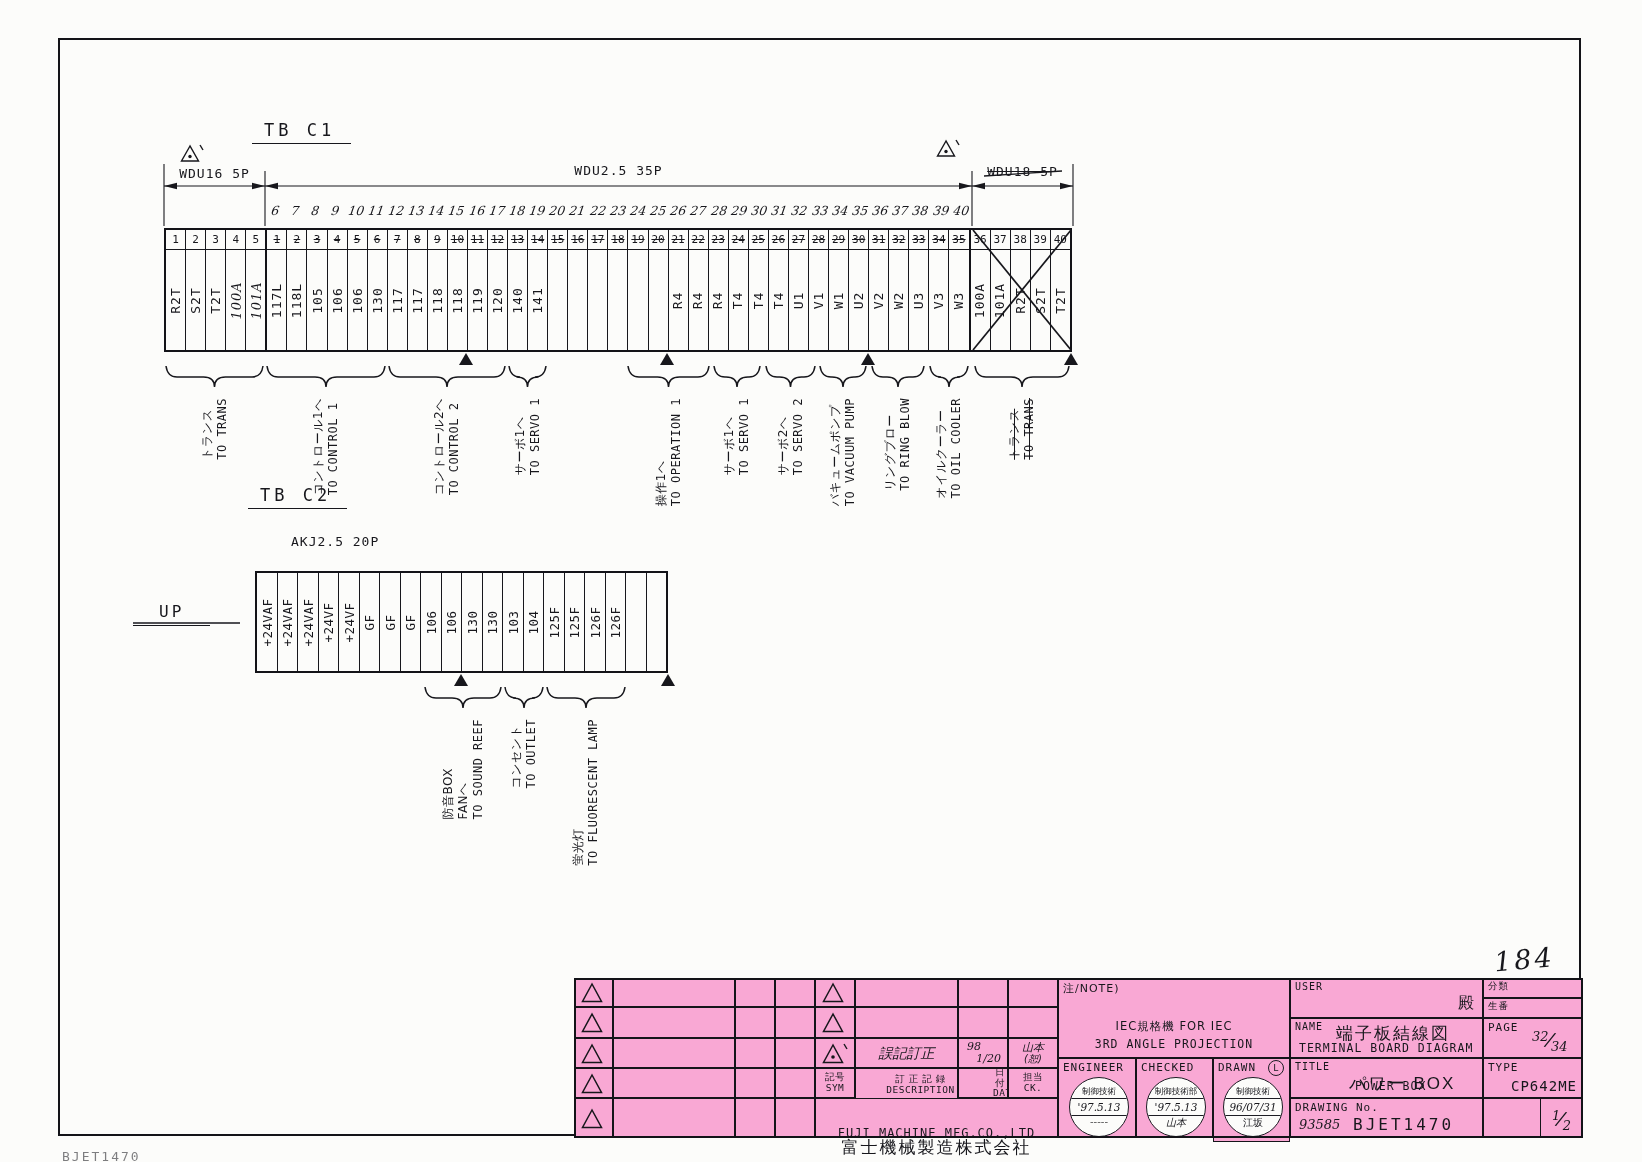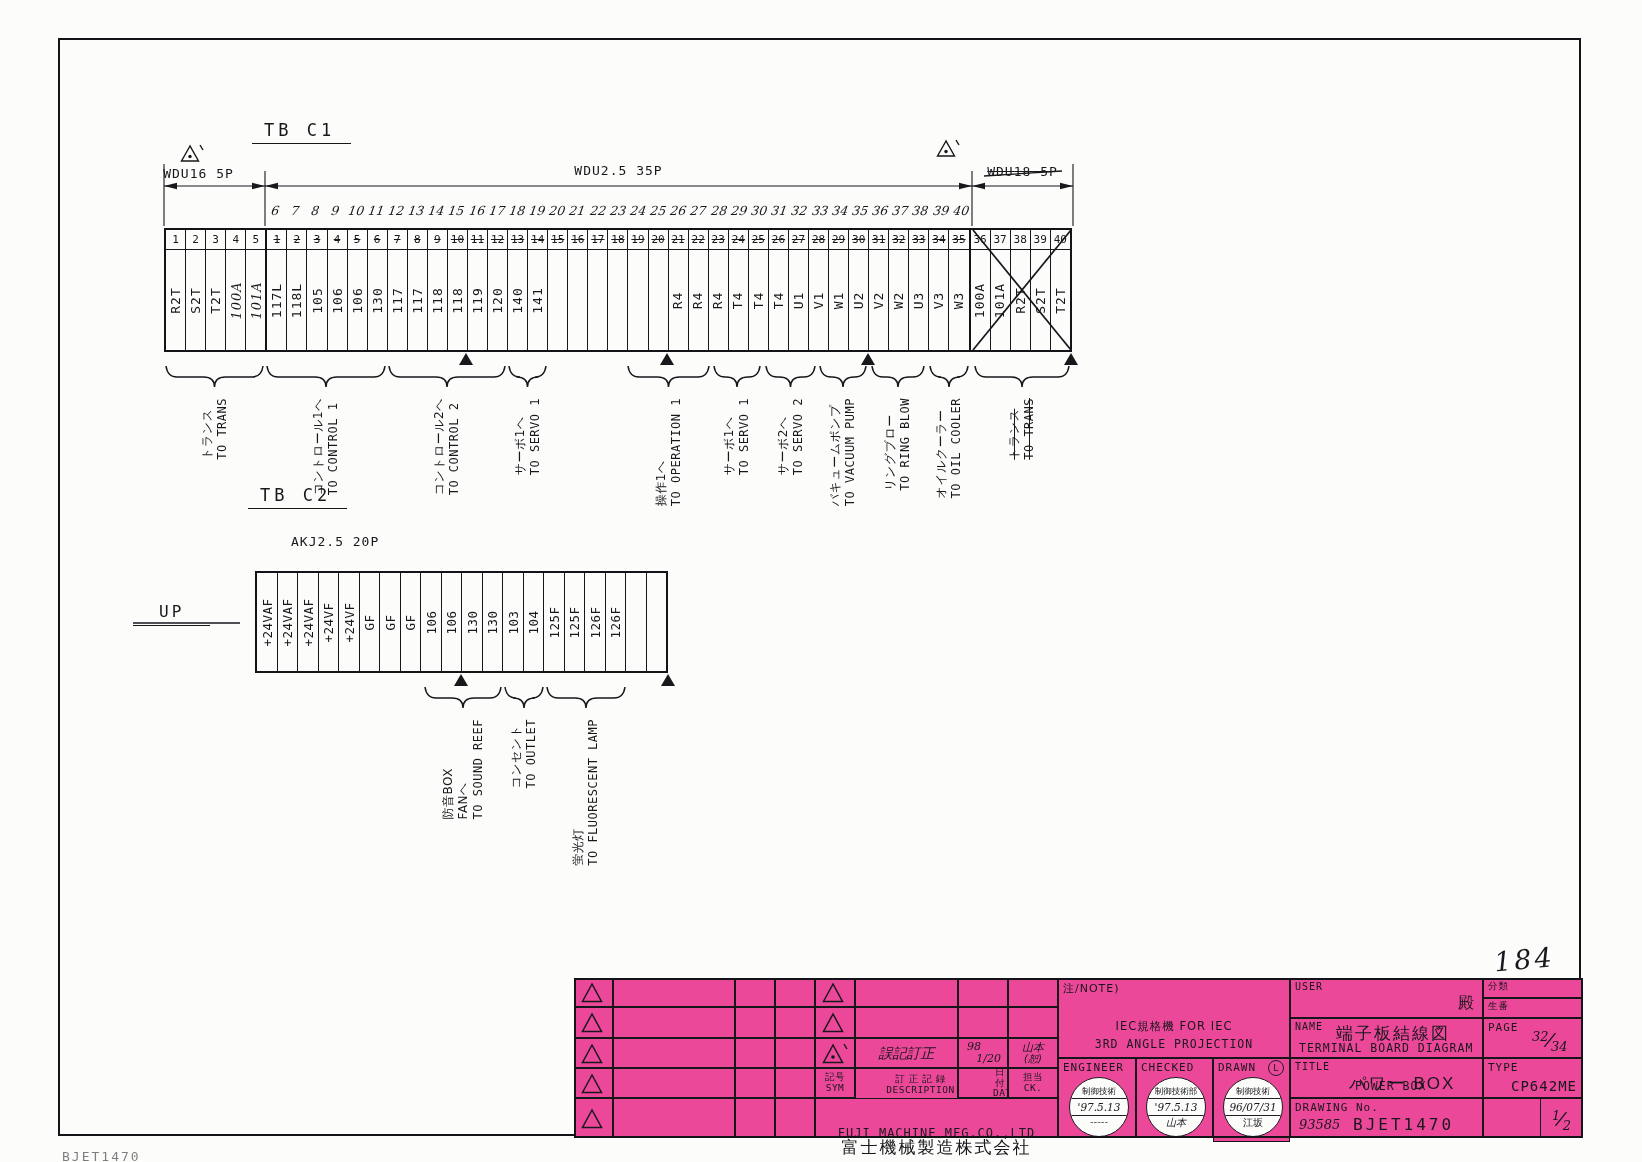--- a/index.html
+++ b/index.html
@@ -30,21 +30,21 @@
   .dim-label.struck{text-decoration:line-through;}
   .conn-label{position:absolute;font-size:13px;letter-spacing:1px;z-index:3;}
   .up-label{position:absolute;font-size:16px;letter-spacing:3px;text-align:center;
             border-bottom:1.6px solid #17171c;padding:0 26px 4px 26px;z-index:3;}
 
   .brace-label{position:absolute;transform-origin:0 0;transform:rotate(-90deg) translateX(-100%);z-index:3;}
   .brace-label .bl{line-height:15px;font-size:12px;white-space:nowrap;letter-spacing:0.5px;}
   .brace-label.struck .bl{text-decoration:line-through;}
 
   
-  .cell{position:absolute;border:1px solid #15151a;box-sizing:border-box;background:#ec4899;z-index:4;}
+  .cell{position:absolute;border:1px solid #15151a;box-sizing:border-box;background:#f9a8d4;z-index:4;}
   .cell .tag{position:absolute;left:4px;top:2px;font-size:10px;letter-spacing:1px;}
   .tb-outer{position:absolute;border:2.5px solid #131318;box-sizing:border-box;z-index:5;pointer-events:none;background:transparent;}
   .cjk-big{font-size:17px;letter-spacing:2px;font-family:Liberation Sans, sans-serif;}
   .en-sub{font-size:11.5px;letter-spacing:1px;}
   .hand{font-style:italic;font-family:"DejaVu Serif","Liberation Serif",serif;}
   .frac .f-num{position:relative;top:-5px;font-size:13px;}
   .frac .f-slash{font-size:19px;display:inline-block;transform:rotate(12deg);margin:0 -2px;}
   .frac .f-den{position:relative;top:5px;font-size:13px;}
   .stamp{position:absolute;width:58px;height:58px;border-radius:50%;border:1.6px solid #1d1d24;
          display:flex;flex-direction:column;text-align:center;overflow:hidden;background:#fcfcfa;}
@@ -61,21 +61,21 @@
   #corner-code{position:absolute;left:62px;top:1149px;font-size:13px;letter-spacing:2px;opacity:0.55;z-index:2;}
   .cjk{font-family:"DejaVu Sans","Liberation Sans",sans-serif;}
 </style>
 </head>
 <body>
 
 <div id="page">
   <div id="frame"></div>
 
   <div class="blk-title" style="left:252px;top:120px;">TB C1</div>
-  <div class="dim-label" style="left:148px;top:166px;width:101px;">WDU16 5P</div>
+  <div class="dim-label" style="left:164px;top:166px;width:101px;">WDU16 5P</div>
   <div class="dim-label" style="left:265px;top:163px;width:707px;">WDU2.5 35P</div>
   <div class="dim-label struck" style="left:972px;top:164px;width:101px;">WDU18 5P</div>
 
   <div class="blk-title" style="left:248px;top:485px;">TB C2</div>
   <div class="conn-label" style="left:291px;top:534px;">AKJ2.5 20P</div>
   <div class="up-label" style="left:133px;top:602px;">UP</div>
 
   <div id="built-root">
       <div class="strip" style="left: 164px; top: 228px; width: 908px; height: 124px;">
         <div class="tbox first">

